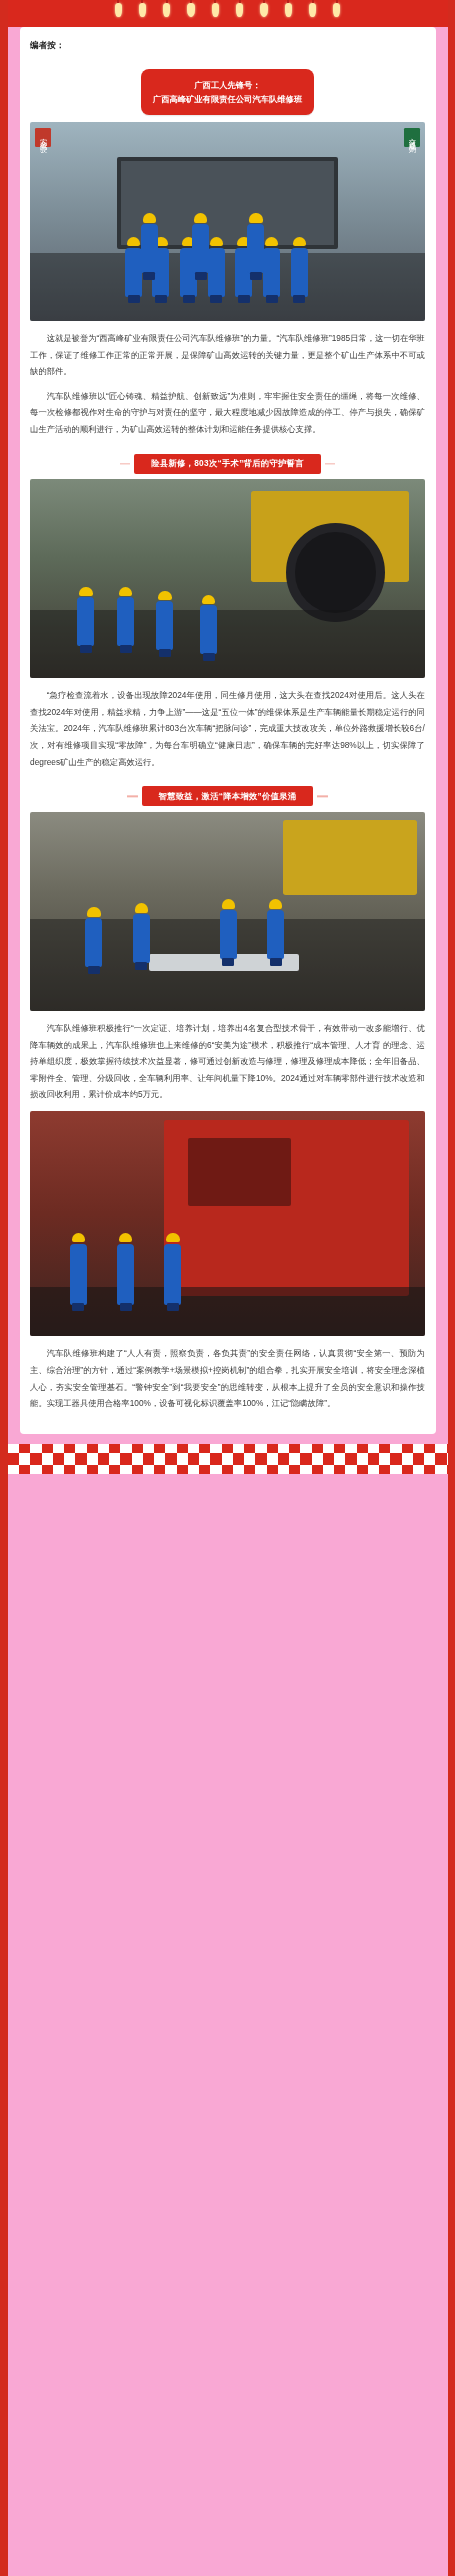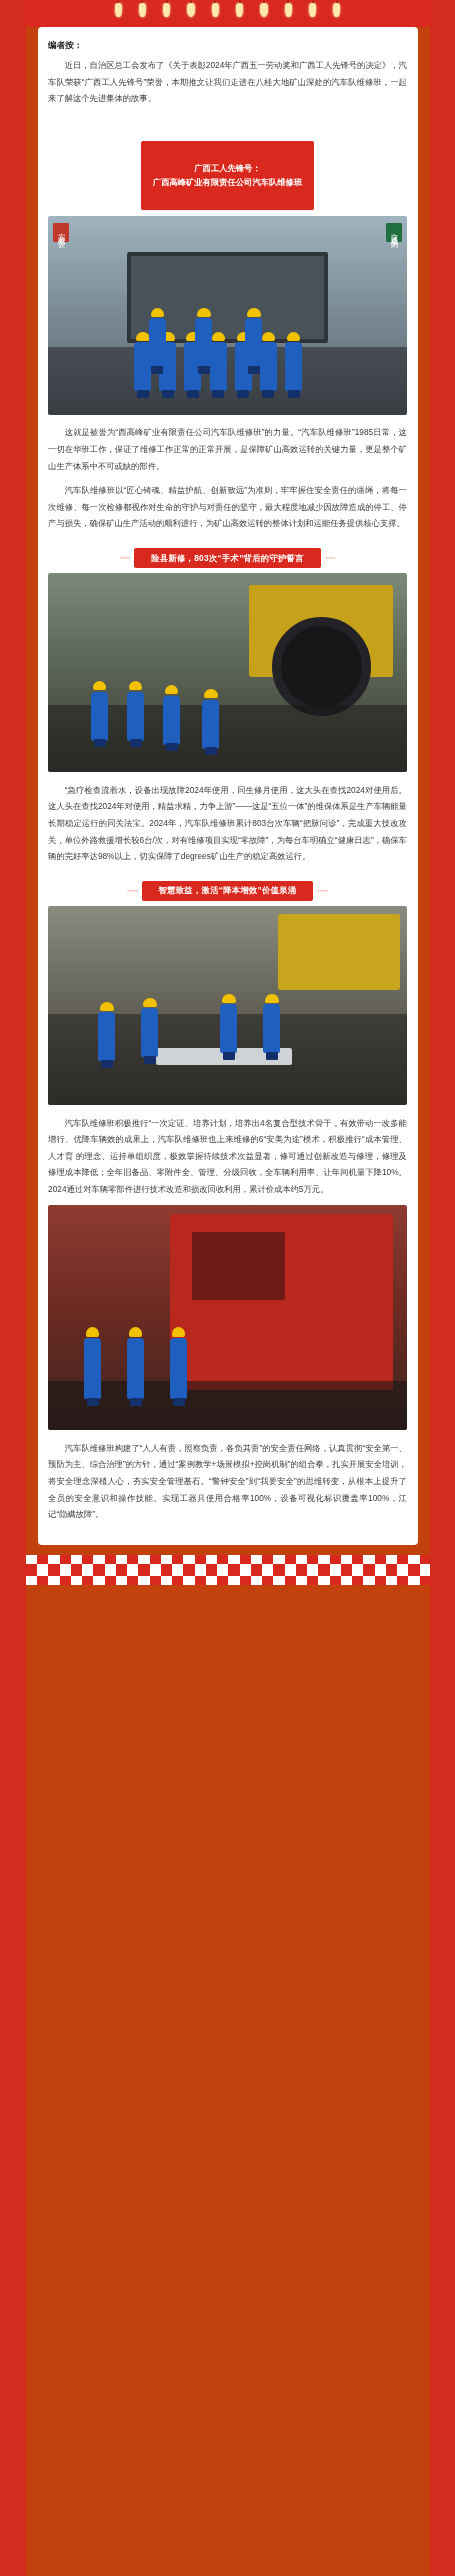--- a/index.html
+++ b/index.html
@@ -2,24 +2,24 @@
 <html style="font-size:10.6px"><head>
 <meta charset="utf-8">
 <style>
   * { box-sizing: border-box; }
   html, body {
     margin: 0; padding: 0;
     background: #d32b1e;
     font-family: "Liberation Sans", "DejaVu Sans", sans-serif;
   }
   .page {
-    width: 404px;
+    width: 440px;
     min-height: 2576px;
     margin: 0 auto;
-    background: #c2410c;
+    background: #f9a8d4;
     position: relative;
     overflow: hidden;
   }
   
   .top-band {
     height: 26.5px;
     background: #d9281d;
     position: relative;
     display: flex;
     align-items: flex-start;
@@ -64,29 +64,28 @@
 
   
   .title-plate-wrap {
     margin: 14.6px 0 6.6px 0;
     display: flex;
     justify-content: center;
   }
   .title-plate {
     background: #d9281d;
     color: #fff;
-    border-radius: 2px;
-    padding: 20px 12px;
+    border-radius: 8px;
+    padding: 9px 12px;
     text-align: center;
     line-height: 1.7;
     font-size: 8.3px;
     font-weight: bold;
     box-shadow: 0 1.3px 0 rgba(0,0,0,.08);
     position: relative;
-    margin-top: 20px;
   }
   .title-plate .line1 { display: block; }
   .title-plate .line2 { display: block; }
 
   
   .photo {
     width: 100%;
     border-radius: 2px;
     overflow: hidden;
     position: relative;
@@ -202,21 +201,20 @@
     <span class="bulb"></span>
     <span class="bulb"></span>
     <span class="bulb"></span>
     <span class="bulb"></span>
   </div>
 
   <div class="card">
 
     <div class="editor-note">
       <b>编者按：</b>
-      <p>近日，自治区总工会发布了《关于表彰2024年广西五一劳动奖和广西工人先锋号的决定》，汽车队荣获“广西工人先锋号”荣誉，本期推文让我们走进在八桂大地矿山深处的汽车队维修班，一起来了解这个先进集体的故事。</p>
     </div>
 
     <div class="title-plate-wrap">
       <div class="title-plate">
         <span class="line1">广西工人先锋号：</span>
         <span class="line2">广西高峰矿业有限责任公司汽车队维修班</span>
       </div>
     </div>
 
     <div class="photo">

